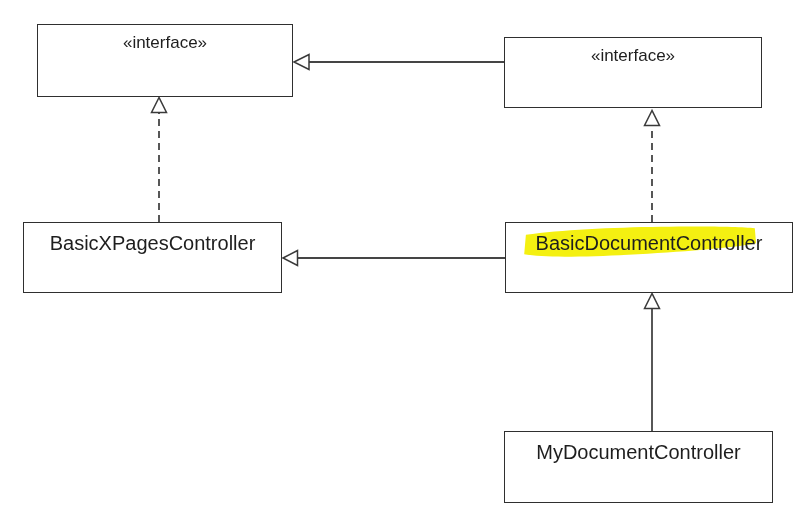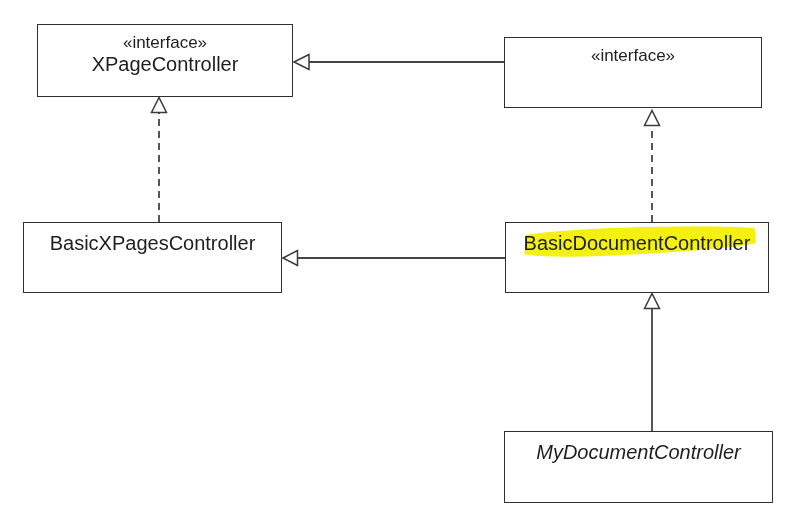--- a/index.html
+++ b/index.html
@@ -75,37 +75,36 @@
       <polygon points="294,62 309,54.5 309,69.5"></polygon>
       <polygon points="159,97.5 151.5,112.5 166.5,112.5"></polygon>
       <polygon points="652,110.5 644.5,125.5 659.5,125.5"></polygon>
       <polygon points="283,258 297.5,250.5 297.5,265.5"></polygon>
       <polygon points="652,293.5 644.5,308.5 659.5,308.5"></polygon>
     </g>
   </svg>
 
   <div class="node iface" style="left:37px; top:24px; width:256px; height:73px;">
     <div class="stereotype">«interface»</div>
-    <div class="clsname">XPageController</div>
   </div>
 
   <div class="node iface" style="left:504px; top:37px; width:258px; height:71px;">
     <div class="stereotype">«interface»</div>
   </div>
 
   <div class="node cls" style="left:23px; top:222px; width:259px; height:71px;">
     <div class="clsname">BasicXPagesController</div>
   </div>
 
-  <div class="node cls" style="left:505px; top:222px; width:264px; height:71px;">
+  <div class="node cls" style="left:505px; top:222px; width:288px; height:71px;">
     <svg class="hl-svg" width="248" height="36" viewBox="0 0 248 36">
       <path d="M10,9 C45,4.5 95,3 145,3 C185,3 225,4 239,6
                L240,21 C215,25.5 165,28.5 112,30.5
                C70,32 28,32.5 8,28.5 Z" fill="#f4f011" transform="rotate(-0.9 124 17)"></path>
     </svg>
     <div class="clsname">BasicDocumentController</div>
   </div>
 
-  <div class="node cls" style="left:504px; top:431px; width:269px; height:72px;font-style:italic;">
+  <div class="node cls" style="left:504px; top:431px; width:269px; height:72px;">
     <div class="clsname">MyDocumentController</div>
   </div>
 
 </div>
 
 </body></html>

